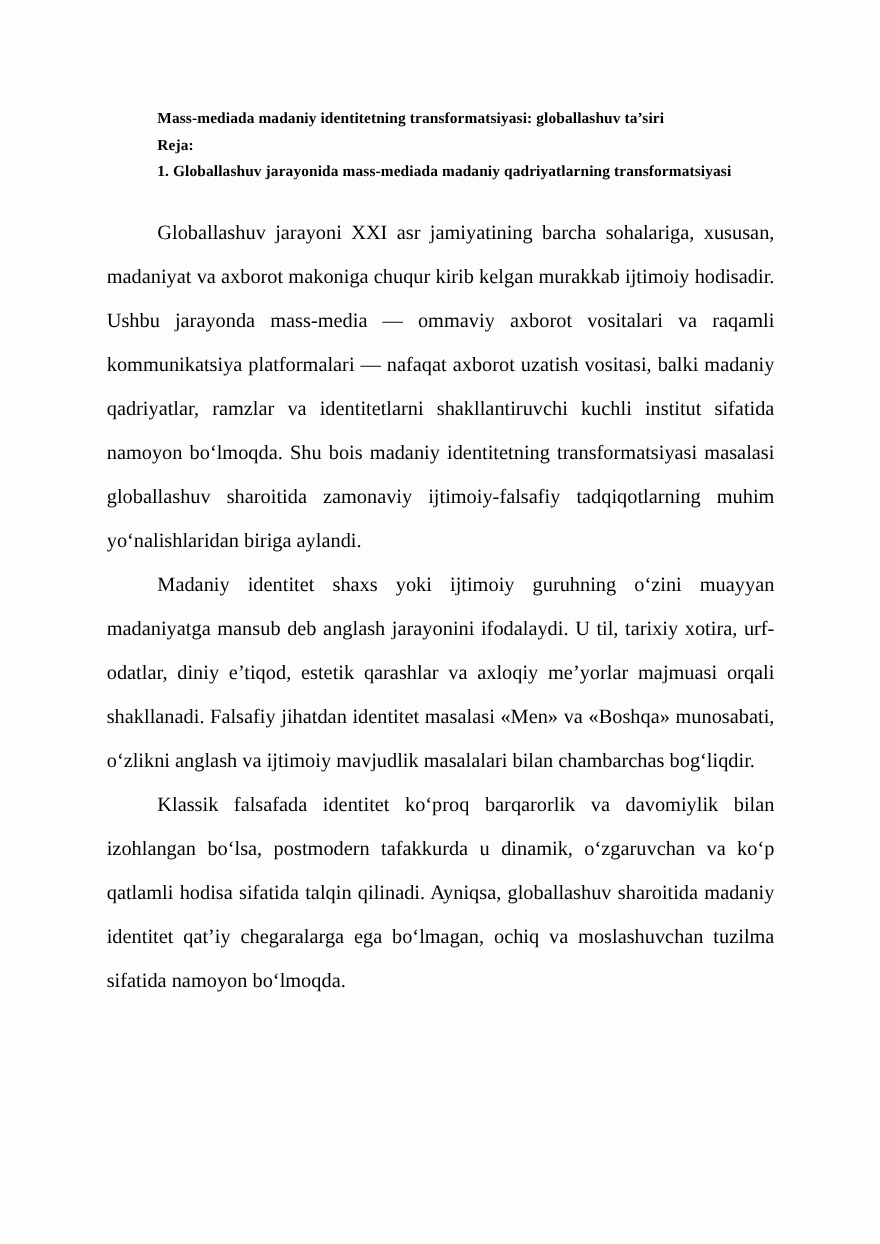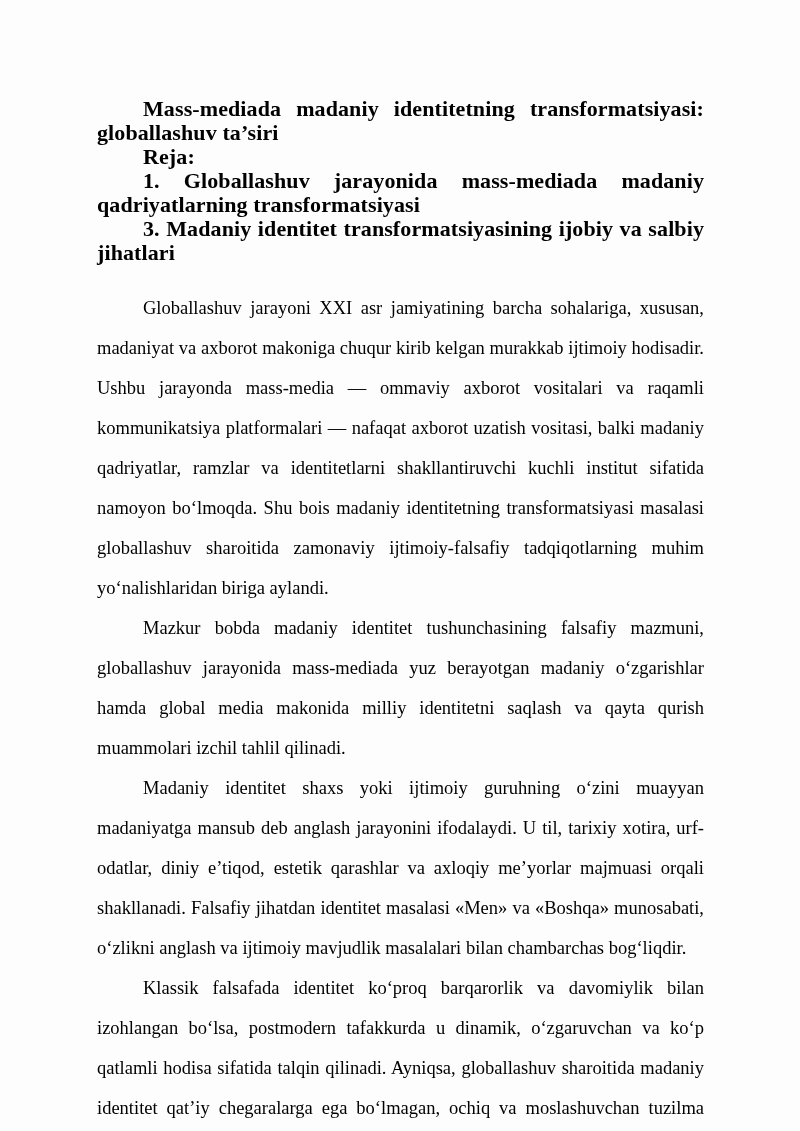--- a/index.html
+++ b/index.html
@@ -14,21 +14,21 @@
     box-sizing: border-box;
     background: #fdfdfd;
     padding: 97px 96px 30px 97px;
     font-family: "Liberation Serif", "DejaVu Serif", serif;
     color: #000000;
     overflow: hidden;
   }
   .doc-heading p {
     margin: 0;
     font-weight: 700;
-    font-size: 22px;
+    font-size: 14px;
     line-height: 24px;
     text-align: justify;
     text-indent: 46px;
     letter-spacing: 0.1px;
   }
   .doc-body {
     margin-top: 23px;
   }
   .doc-body p {
     margin: 0;
@@ -40,23 +40,21 @@
 </style>
 </head>
 <body>
 
 <div class="page">
 
   <header class="doc-heading">
     <p>Mass-mediada madaniy identitetning transformatsiyasi: globallashuv ta’siri</p>
     <p>Reja:</p>
     <p>1. Globallashuv jarayonida mass-mediada madaniy qadriyatlarning transformatsiyasi</p>
-    <p>3. Madaniy identitet transformatsiyasining ijobiy va salbiy jihatlari</p>
   </header>
 
   <main class="doc-body">
     <p>Globallashuv jarayoni XXI asr jamiyatining barcha sohalariga, xususan, madaniyat va axborot makoniga chuqur kirib kelgan murakkab ijtimoiy hodisadir. Ushbu jarayonda mass-media — ommaviy axborot vositalari va raqamli kommunikatsiya platformalari — nafaqat axborot uzatish vositasi, balki madaniy qadriyatlar, ramzlar va identitetlarni shakllantiruvchi kuchli institut sifatida namoyon bo‘lmoqda. Shu bois madaniy identitetning transformatsiyasi masalasi globallashuv sharoitida zamonaviy ijtimoiy-falsafiy tadqiqotlarning muhim yo‘nalishlaridan biriga aylandi.</p>
-    <p>Mazkur bobda madaniy identitet tushunchasining falsafiy mazmuni, globallashuv jarayonida mass-mediada yuz berayotgan madaniy o‘zgarishlar hamda global media makonida milliy identitetni saqlash va qayta qurish muammolari izchil tahlil qilinadi.</p>
     <p>Madaniy identitet shaxs yoki ijtimoiy guruhning o‘zini muayyan madaniyatga mansub deb anglash jarayonini ifodalaydi. U til, tarixiy xotira, urf-odatlar, diniy e’tiqod, estetik qarashlar va axloqiy me’yorlar majmuasi orqali shakllanadi. Falsafiy jihatdan identitet masalasi «Men» va «Boshqa» munosabati, o‘zlikni anglash va ijtimoiy mavjudlik masalalari bilan chambarchas bog‘liqdir.</p>
     <p>Klassik falsafada identitet ko‘proq barqarorlik va davomiylik bilan izohlangan bo‘lsa, postmodern tafakkurda u dinamik, o‘zgaruvchan va ko‘p qatlamli hodisa sifatida talqin qilinadi. Ayniqsa, globallashuv sharoitida madaniy identitet qat’iy chegaralarga ega bo‘lmagan, ochiq va moslashuvchan tuzilma sifatida namoyon bo‘lmoqda.</p>
   </main>
 
 </div>
 
 </body></html>

